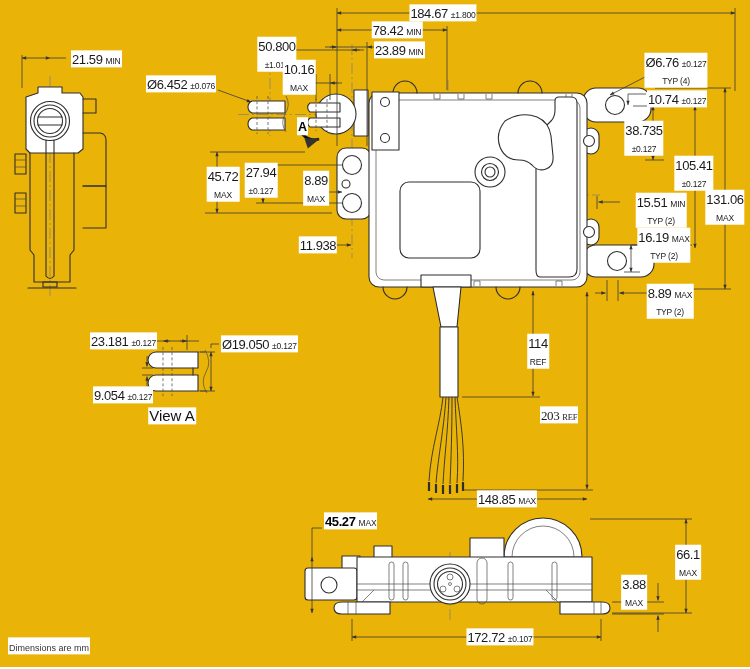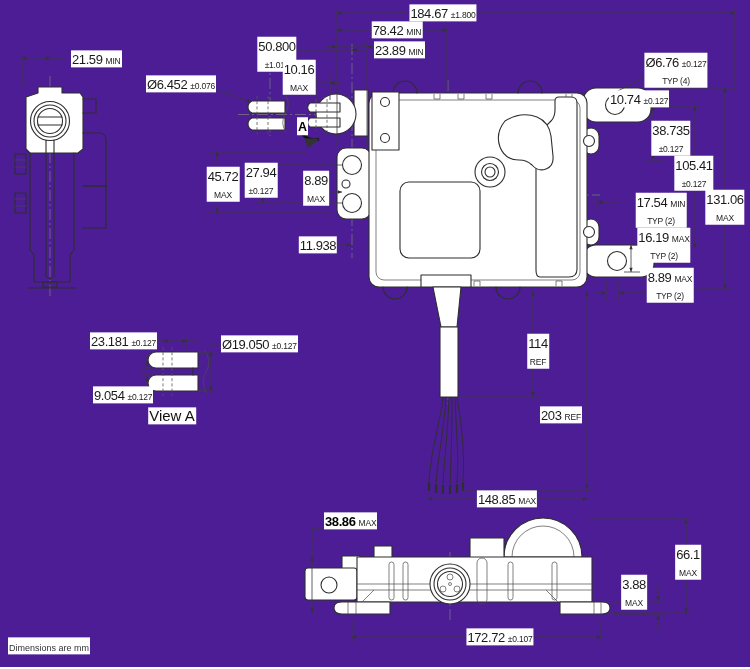--- a/index.html
+++ b/index.html
@@ -1,16 +1,16 @@
 <!DOCTYPE html>
 <html><head>
 <meta charset="utf-8">
 <style>
   html,body{margin:0;padding:0;background:#fff;}
-  .stage{position:relative;width:750px;height:667px;background:#4c1d95;overflow:hidden;
+  .stage{position:relative;width:750px;height:667px;background:#eab308;overflow:hidden;
          font-family:"Liberation Sans",sans-serif;color:#1a1a1a;}
   .stage svg{position:absolute;left:0;top:0;}
   
   .p {stroke:#2e2e2e;stroke-width:1.1;fill:none;stroke-linejoin:round;stroke-linecap:round;}
   .pf{stroke:#2e2e2e;stroke-width:1.1;fill:#fff;stroke-linejoin:round;}
   .t {stroke:#4a4a4a;stroke-width:0.7;fill:none;}
   .d {stroke:#3a3a3a;stroke-width:0.8;fill:none;}
   .cl{stroke:#808080;stroke-width:0.7;stroke-dasharray:11 3 2 3;fill:none;}
   .hd{stroke:#555;stroke-width:0.8;stroke-dasharray:3 2.2;fill:none;}
   .w {stroke:#2e2e2e;stroke-width:0.9;fill:none;}
@@ -262,44 +262,44 @@
       <div class="lbl l" style="left: 71px; top: 59px;">
         <div class="row"><span class="v">21.59</span><span class="s">MIN</span></div>
       </div>
       <div class="lbl l" style="left: 146px; top: 84px;">
         <div class="row"><span class="v">Ø6.452</span><span class="s">±0.076</span></div>
       </div>
       <div class="lbl c" style="left: 676px; top: 70px;">
         <div class="row"><span class="v">Ø6.76</span><span class="s">±0.127</span></div>
         <div class="row"><span class="s">TYP (4)</span></div>
       </div>
-      <div class="lbl l" style="left: 609px; top: 99px;">
+      <div class="lbl l" style="left: 647px; top: 99px;">
         <div class="row"><span class="v">10.74</span><span class="s">±0.127</span></div>
       </div>
-      <div class="lbl c" style="left: 671px; top: 138px;">
+      <div class="lbl c" style="left: 644px; top: 138px;">
         <div class="row"><span class="v">38.735</span></div>
         <div class="row"><span class="s">±0.127</span></div>
       </div>
       <div class="lbl c" style="left: 694px; top: 173px;">
         <div class="row"><span class="v">105.41</span></div>
         <div class="row"><span class="s">±0.127</span></div>
       </div>
       <div class="lbl c" style="left: 725px; top: 207px;">
         <div class="row"><span class="v">131.06</span></div>
         <div class="row"><span class="s">MAX</span></div>
       </div>
       <div class="lbl c" style="left: 661px; top: 210px;">
-        <div class="row"><span class="v">17.54</span><span class="s">MIN</span></div>
+        <div class="row"><span class="v">15.51</span><span class="s">MIN</span></div>
         <div class="row"><span class="s">TYP (2)</span></div>
       </div>
       <div class="lbl c" style="left: 664px; top: 245px;">
         <div class="row"><span class="v">16.19</span><span class="s">MAX</span></div>
         <div class="row"><span class="s">TYP (2)</span></div>
       </div>
-      <div class="lbl c" style="left: 670px; top: 285px;">
+      <div class="lbl c" style="left: 670px; top: 301px;">
         <div class="row"><span class="v">8.89</span><span class="s">MAX</span></div>
         <div class="row"><span class="s">TYP (2)</span></div>
       </div>
       <div class="lbl c" style="left: 223px; top: 184px;">
         <div class="row"><span class="v">45.72</span></div>
         <div class="row"><span class="s">MAX</span></div>
       </div>
       <div class="lbl c" style="left: 261px; top: 180px;">
         <div class="row"><span class="v">27.94</span></div>
         <div class="row"><span class="s">±0.127</span></div>
@@ -320,28 +320,28 @@
       <div class="lbl l" style="left: 93px; top: 395px;">
         <div class="row"><span class="v">9.054</span><span class="s">±0.127</span></div>
       </div>
       <div class="lbl c" style="left: 172px; top: 416px;">
         <div class="row"><span class="tt">View A</span></div>
       </div>
       <div class="lbl c" style="left: 538px; top: 351px;">
         <div class="row"><span class="v">114</span></div>
         <div class="row"><span class="s">REF</span></div>
       </div>
-      <div class="lbl l" style="left: 540px; top: 415px;">
+      <div class="lbl l" style="left: 540px; top: 415px; font-family: Liberation Serif, serif;">
         <div class="row"><span class="v">203</span><span class="s">REF</span></div>
       </div>
       <div class="lbl c" style="left: 507px; top: 499px;">
         <div class="row"><span class="v">148.85</span><span class="s">MAX</span></div>
       </div>
       <div class="lbl l" style="left: 324px; top: 521px;">
-        <div class="row"><span class="vb">38.86</span><span class="s">MAX</span></div>
+        <div class="row"><span class="vb">45.27</span><span class="s">MAX</span></div>
       </div>
       <div class="lbl c" style="left: 688px; top: 562px;">
         <div class="row"><span class="v">66.1</span></div>
         <div class="row"><span class="s">MAX</span></div>
       </div>
       <div class="lbl c" style="left: 634px; top: 592px;">
         <div class="row"><span class="v">3.88</span></div>
         <div class="row"><span class="s">MAX</span></div>
       </div>
       <div class="lbl c" style="left: 500px; top: 637px;">

